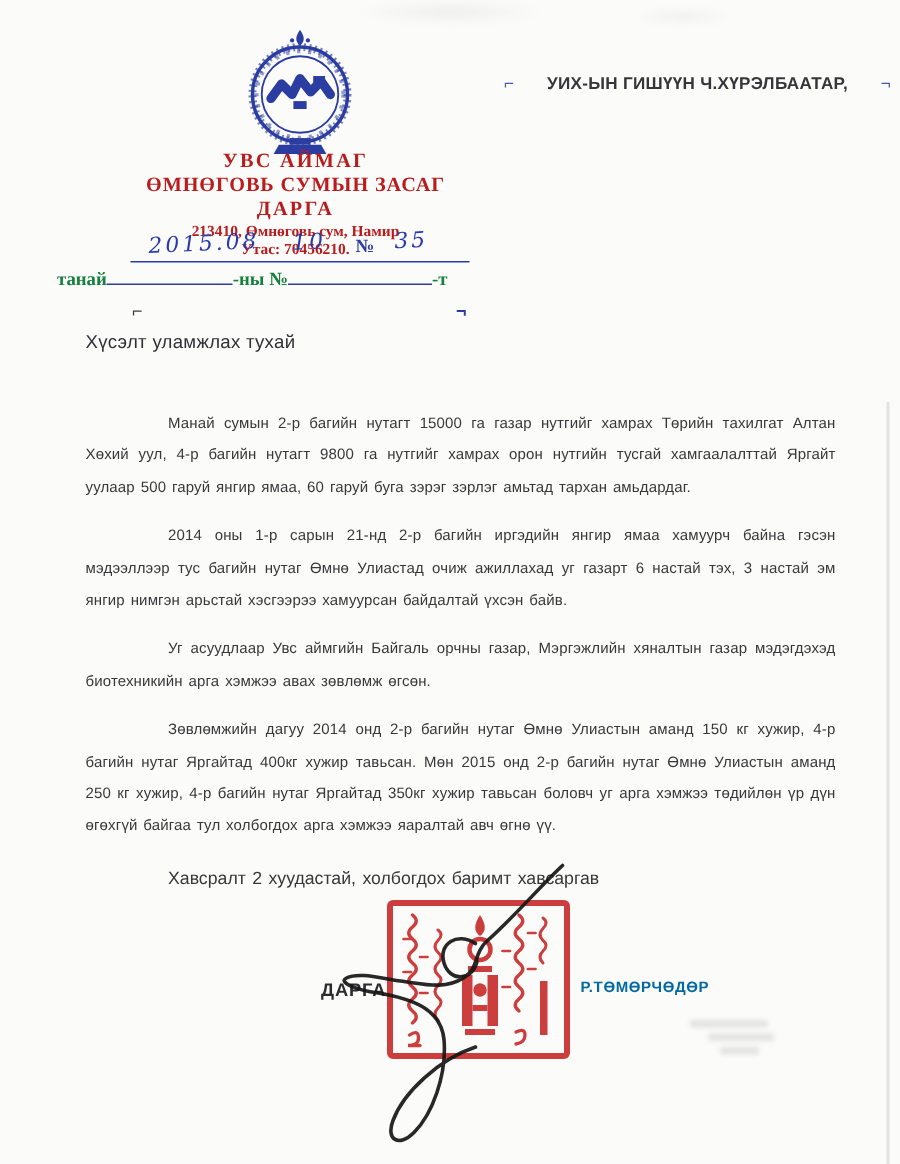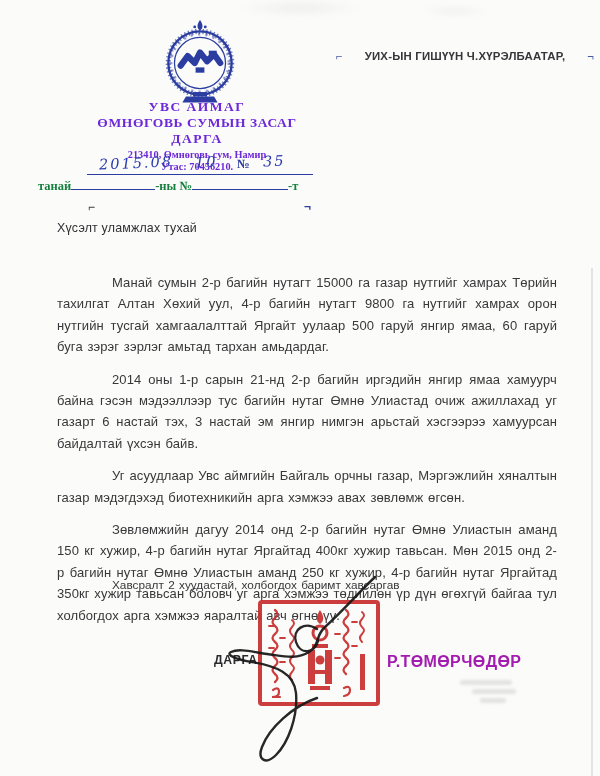--- a/index.html
+++ b/index.html
@@ -16,21 +16,21 @@
   .bleed i:nth-child(1){width:52px;margin-left:10px;}
   .bleed i:nth-child(2){width:44px;margin-left:22px;}
   .bleed i:nth-child(3){width:26px;margin-left:30px;}
 
   
   .emblem{position:absolute;left:156px;top:19px;width:88px;height:88px;}
 
   
   .letterhead{
     position:absolute;left:17px;top:99px;width:360px;text-align:center;
-    font-family:"Liberation Serif",serif;color:#6d28d9;font-weight:bold;
+    font-family:"Liberation Serif",serif;color:#b91c1c;font-weight:bold;
   }
   .letterhead .org1{font-size:13.5px;letter-spacing:1.5px;line-height:16px;}
   .letterhead .org2{font-size:13.5px;letter-spacing:.6px;line-height:16px;}
   .letterhead .org3{font-size:13.5px;letter-spacing:1.5px;line-height:15px;}
   .letterhead .addr{font-size:10.3px;line-height:13px;margin-top:2px;}
   .letterhead .phone{font-size:10.3px;line-height:12px;}
 
   
   .recipient{position:absolute;left:336px;top:44px;width:258px;text-align:center;
     color:#36363a;font-weight:bold;font-size:11.4px;letter-spacing:.2px;line-height:24px;}
@@ -59,32 +59,32 @@
   .cmark.l{left:88px;top:200px;color:#3c3c40;}
   .cmark.r{left:304px;top:200px;color:#2b3da0;}
 
   
   .subject{position:absolute;left:57px;top:221px;width:280px;text-align:left;
     font-size:12.4px;color:#303034;letter-spacing:.2px;}
 
   
   .body-block{position:absolute;left:57px;top:272px;width:500px;}
   .body-block p{
-    margin:0 0 11px 0;font-size:13px;line-height:21.4px;text-align:justify;
+    margin:0 0 11px 0;font-size:10px;line-height:21.4px;text-align:justify;
     text-indent:55px;color:#38383a;word-spacing:1px;letter-spacing:.1px;
   }
   .attach{position:absolute;left:57px;top:578px;width:500px;
     font-size:11.8px;text-indent:55px;color:#38383a;word-spacing:1px;}
 
   
   .stamp{position:absolute;left:256px;top:595px;width:128px;height:116px;opacity:.92;}
   .sig-title{position:absolute;left:214px;top:653px;font-size:12.2px;font-weight:bold;
     color:#2c2c30;letter-spacing:.6px;}
-  .sig-name{position:absolute;left:387px;top:653px;font-size:16px;font-weight:bold;
-    color:#a21caf;letter-spacing:.4px;}
+  .sig-name{position:absolute;left:387px;top:653px;font-size:10px;font-weight:bold;
+    color:#0369a1;letter-spacing:.4px;}
   .signature{position:absolute;left:195px;top:563px;width:230px;height:212px;}
 </style>
 </head>
 <body>
 
 <div class="page">
 
   <div class="smudge" style="left:235px;top:0;width:130px;height:16px;"></div>
   <div class="smudge" style="left:420px;top:6px;width:70px;height:10px;"></div>
   <div class="edge-line"></div>

